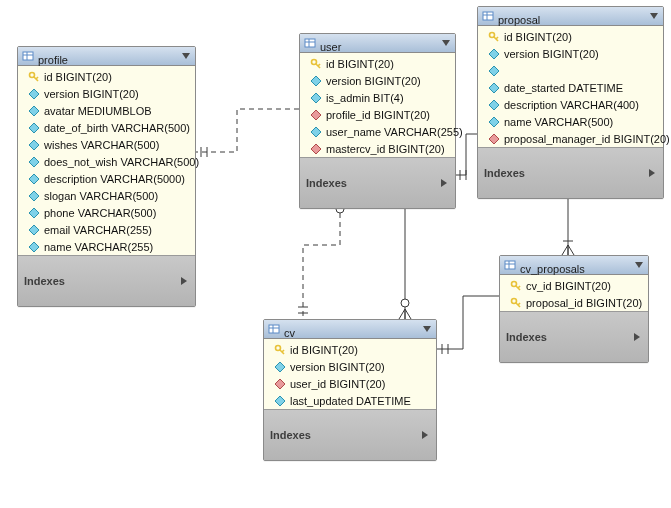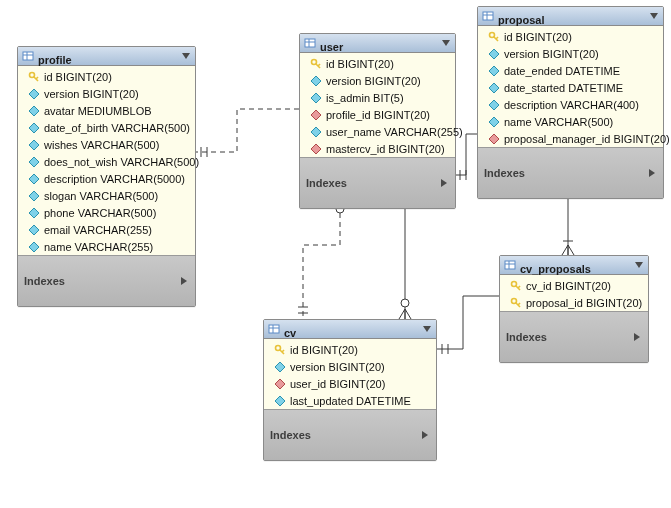--- a/index.html
+++ b/index.html
@@ -45,21 +45,21 @@
     display: inline-flex;
     align-items: center;
     justify-content: center;
     width: 12px;
     height: 12px;
     margin-right: 4px;
   }
   .titlebar .table-icon svg { display:block; }
   .titlebar .title {
     flex: 1 1 auto;
-    font-weight: bold;
+    font-weight: normal;
     color: #1b1b1b;
     margin-top: 8px;
   }
   .titlebar .expander {
     width: 10px;
     height: 10px;
     display: inline-flex;
     align-items: center;
     justify-content: center;
   }
@@ -302,21 +302,21 @@
             </svg>
           </span>
           <span class="col-label">version BIGINT(20)</span>
         </div>
         <div class="col">
           <span class="col-icon">
             <svg width="12" height="12">
               <polygon points="6,1 11,6 6,11 1,6" fill="#7fd1e8" stroke="#2a93b0" stroke-width="1"></polygon>
             </svg>
           </span>
-          <span class="col-label">is_admin BIT(5)</span>
+          <span class="col-label">is_admin BIT(4)</span>
         </div>
         <div class="col">
           <span class="col-icon">
             <svg width="12" height="12">
               <polygon points="6,1 11,6 6,11 1,6" fill="#e89a9a" stroke="#b04a4a" stroke-width="1"></polygon>
             </svg>
           </span>
           <span class="col-label">profile_id BIGINT(20)</span>
         </div>
         <div class="col">
@@ -380,21 +380,20 @@
             </svg>
           </span>
           <span class="col-label">version BIGINT(20)</span>
         </div>
         <div class="col">
           <span class="col-icon">
             <svg width="12" height="12">
               <polygon points="6,1 11,6 6,11 1,6" fill="#7fd1e8" stroke="#2a93b0" stroke-width="1"></polygon>
             </svg>
           </span>
-          <span class="col-label">date_ended DATETIME</span>
         </div>
         <div class="col">
           <span class="col-icon">
             <svg width="12" height="12">
               <polygon points="6,1 11,6 6,11 1,6" fill="#7fd1e8" stroke="#2a93b0" stroke-width="1"></polygon>
             </svg>
           </span>
           <span class="col-label">date_started DATETIME</span>
         </div>
         <div class="col">

